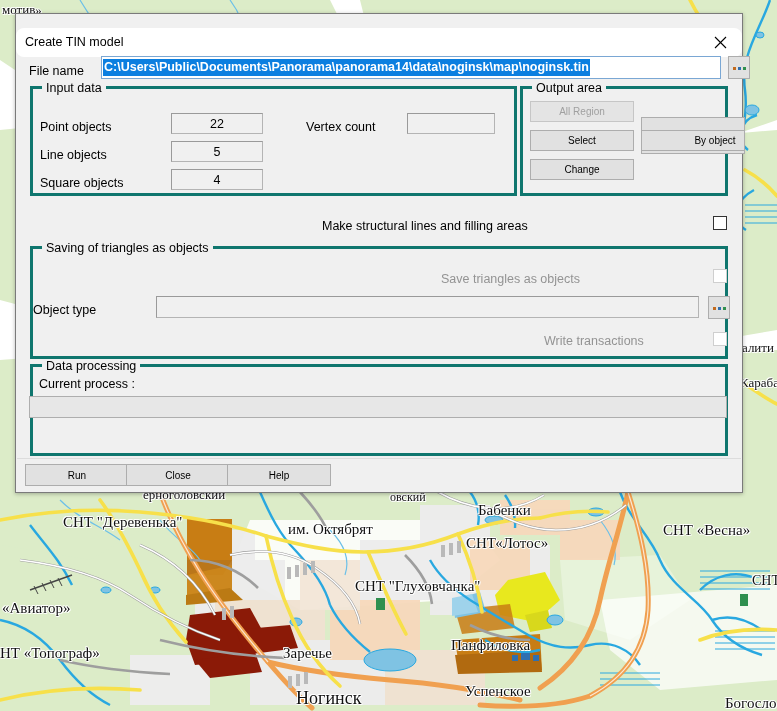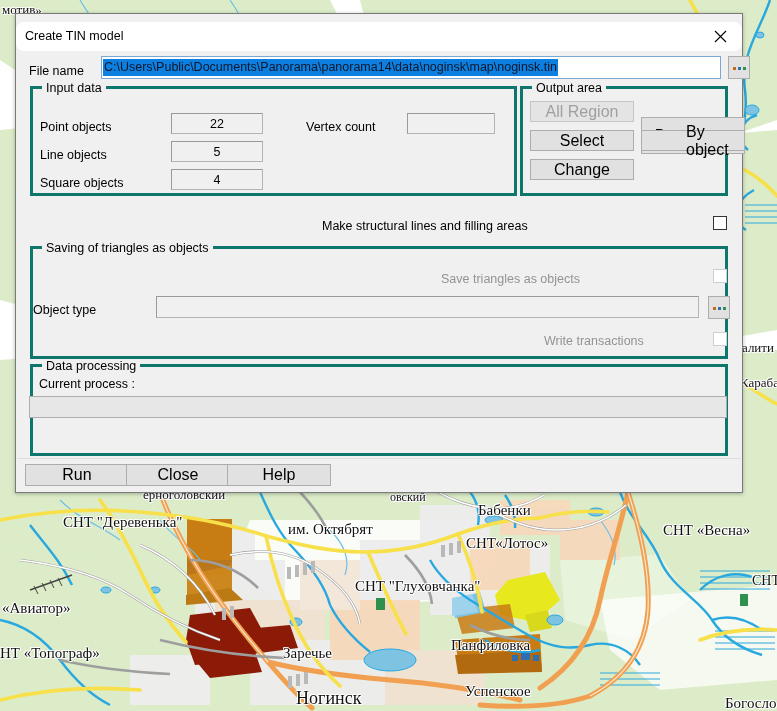--- a/index.html
+++ b/index.html
@@ -21,21 +21,21 @@
     position: absolute;
     left: 15px; top: 13px;
     width: 726px; height: 478px;
     background: #f0f0f0;
     border: 1px solid #7a7a7a;
     box-shadow: 0 1px 4px rgba(0,0,0,.28);
     font-size: 12.5px;
     color: #000;
   }
   #titlebar {
-    position: absolute; left: 0; top: 8px;
+    position: absolute; left: 0; top: 14px;
     width: 100%; height: 29px;
     background: #ffffff;
     border-radius: 8px;
   }
   #title-text {
     position: absolute; left: 9px; top: 7px;
     font-size: 12.5px; color: #000;
     white-space: nowrap;
   }
   #close-btn {
@@ -54,46 +54,47 @@
     position: absolute;
     background: #ffffff;
     border: 1px solid #7aa7d4;
     box-sizing: border-box;
     font-size: 12.5px;
     padding: 0 1px;
     display: flex; align-items: center;
     overflow: hidden;
   }
   .sel-text {
-    background: #0c7fe0; color: #0f172a;
+    background: #0c7fe0; color: #ffffff;
     white-space: nowrap;
     font-size: 12.5px;
     line-height: 17px;
     padding: 0 1px;
+    font-weight: bold;
   }
   .ro-field {
     position: absolute;
     background: #f0f0f0;
     border: 1px solid #b4b4b4;
     border-top-color: #9a9a9a;
     border-left-color: #9a9a9a;
     box-sizing: border-box;
     display: flex; align-items: center; justify-content: center;
     font-size: 12.5px;
   }
   .ro-field.blank { justify-content: center; }
 
   
   .btn {
     position: absolute;
     background: #e1e1e1;
     border: 1px solid #adadad;
     box-sizing: border-box;
     display: flex; align-items: center; justify-content: center;
-    font-size: 16px;
+    font-size: 10px;
     color: #000;
     cursor: pointer;
     user-select: none;
   }
   .btn.disabled { color: #a0a0a0; background: #e4e4e4; border-color: #c6c6c6; cursor: default; }
   .btn.dots { font-size: 11px; letter-spacing: 1px; }
   .dots-glyph { display:inline-block; line-height: 0; }
   .dots-glyph i { display:inline-block; width:3px; height:3px; margin:0 1px; }
 
   

